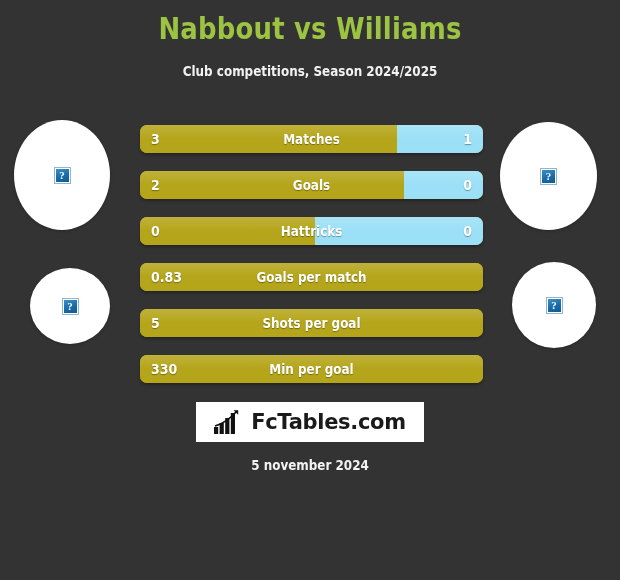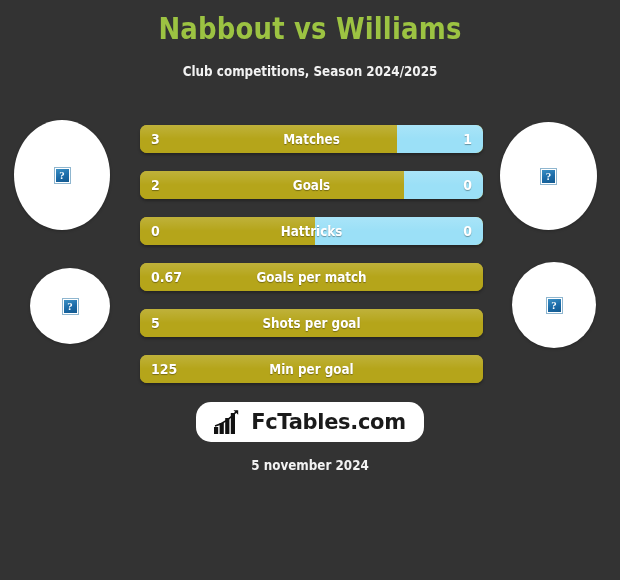--- a/index.html
+++ b/index.html
@@ -149,21 +149,20 @@
     position: absolute;
     left: 196px;
     top: 402px;
     width: 228px;
     height: 40px;
     background: #ffffff;
     display: flex;
     align-items: center;
     justify-content: center;
     gap: 7px;
-    border-radius: 15px;
   }
   .logo-mark { display: block; }
   .logo-text {
     font-size: 21px;
     font-weight: bold;
     color: #1a1a1a;
     font-family: "DejaVu Sans", sans-serif;
     letter-spacing: -0.3px;
     line-height: 21px;
   }
@@ -233,33 +232,33 @@
         <div class="bar-left" style="width: 51%;"></div>
         <div class="bar-right" style="width: 49%;"></div>
         <div class="bar-sheen"></div>
         <div class="bar-val-l">0</div>
         <div class="bar-label">Hattricks</div>
         <div class="bar-val-r">0</div>
       </div>
       <div class="bar-row">
         <div class="bar-left" style="width: 100%;"></div>
         <div class="bar-sheen"></div>
-        <div class="bar-val-l">0.67</div>
+        <div class="bar-val-l">0.83</div>
         <div class="bar-label">Goals per match</div>
       </div>
       <div class="bar-row">
         <div class="bar-left" style="width: 100%;"></div>
         <div class="bar-sheen"></div>
         <div class="bar-val-l">5</div>
         <div class="bar-label">Shots per goal</div>
       </div>
       <div class="bar-row">
         <div class="bar-left" style="width: 100%;"></div>
         <div class="bar-sheen"></div>
-        <div class="bar-val-l">125</div>
+        <div class="bar-val-l">330</div>
         <div class="bar-label">Min per goal</div>
       </div>
     </div>
 
   <div class="logo-box">
     <svg class="logo-mark" width="30" height="24" viewBox="0 0 30 24">
       <rect x="0" y="17" width="4.2" height="7" fill="#111111"></rect>
       <rect x="5.6" y="13" width="4.2" height="11" fill="#111111"></rect>
       <rect x="11.2" y="8" width="4.2" height="16" fill="#111111"></rect>
       <rect x="16.8" y="3" width="4.2" height="21" fill="#111111"></rect>

